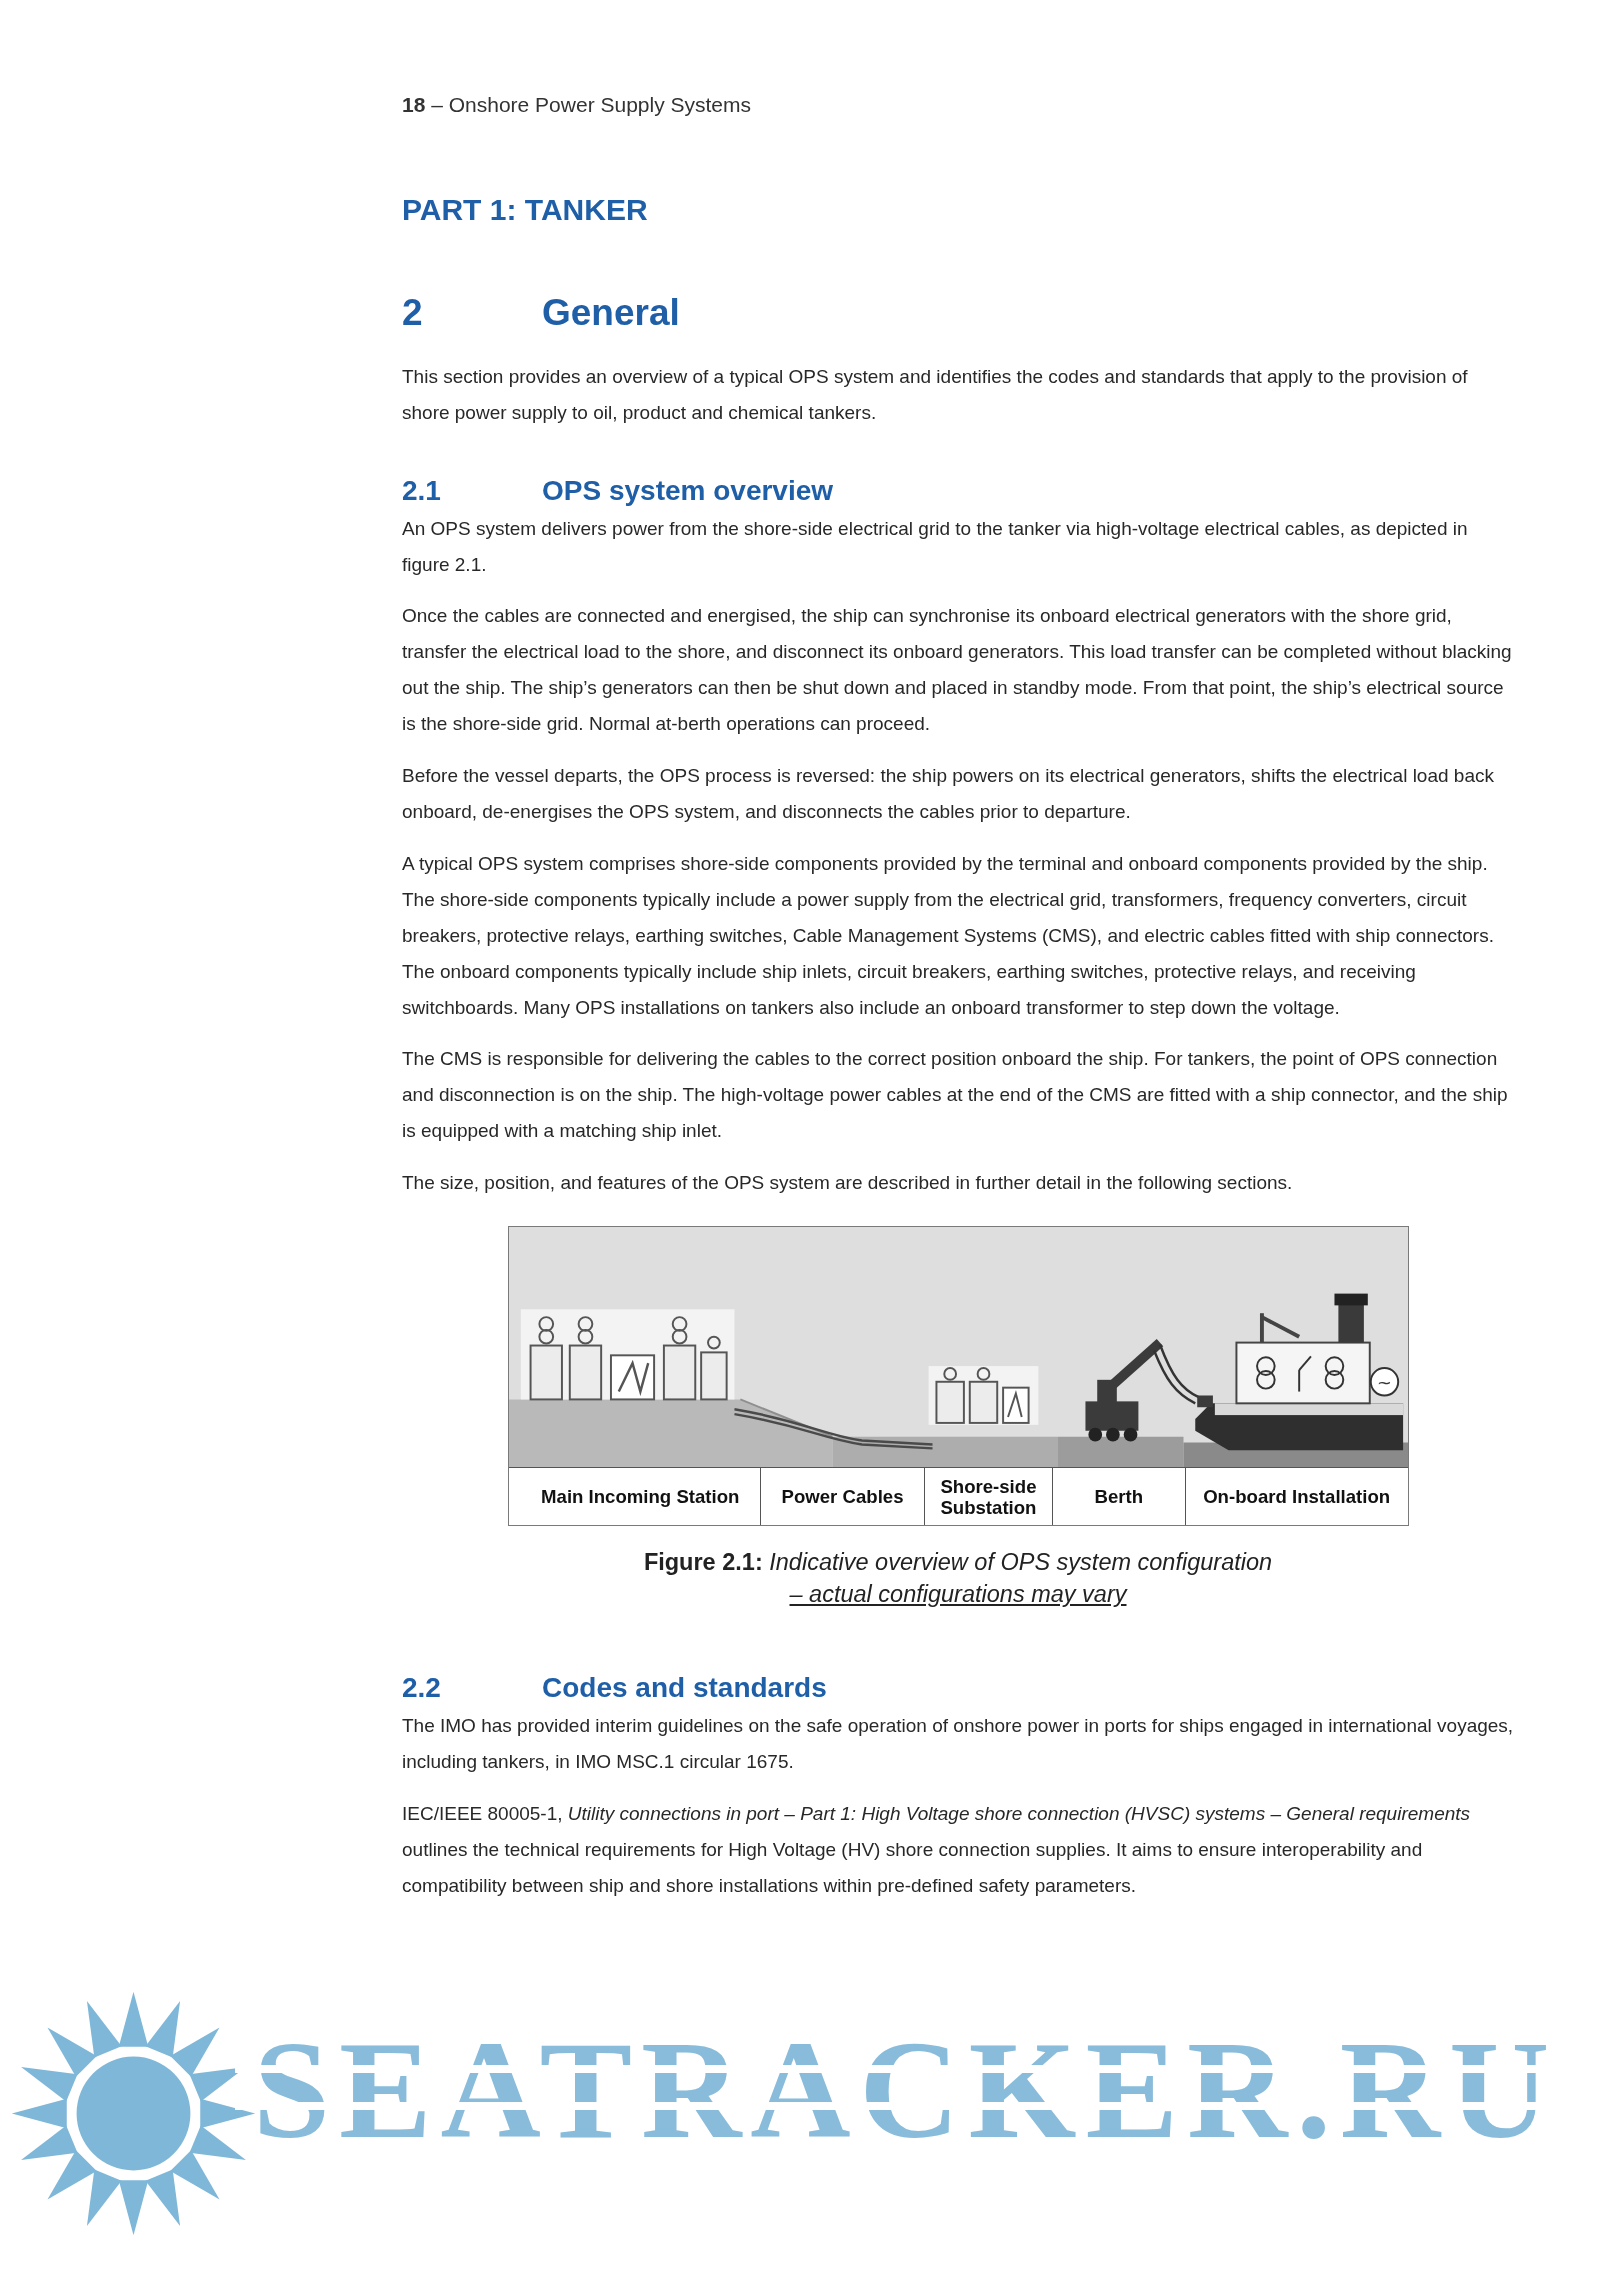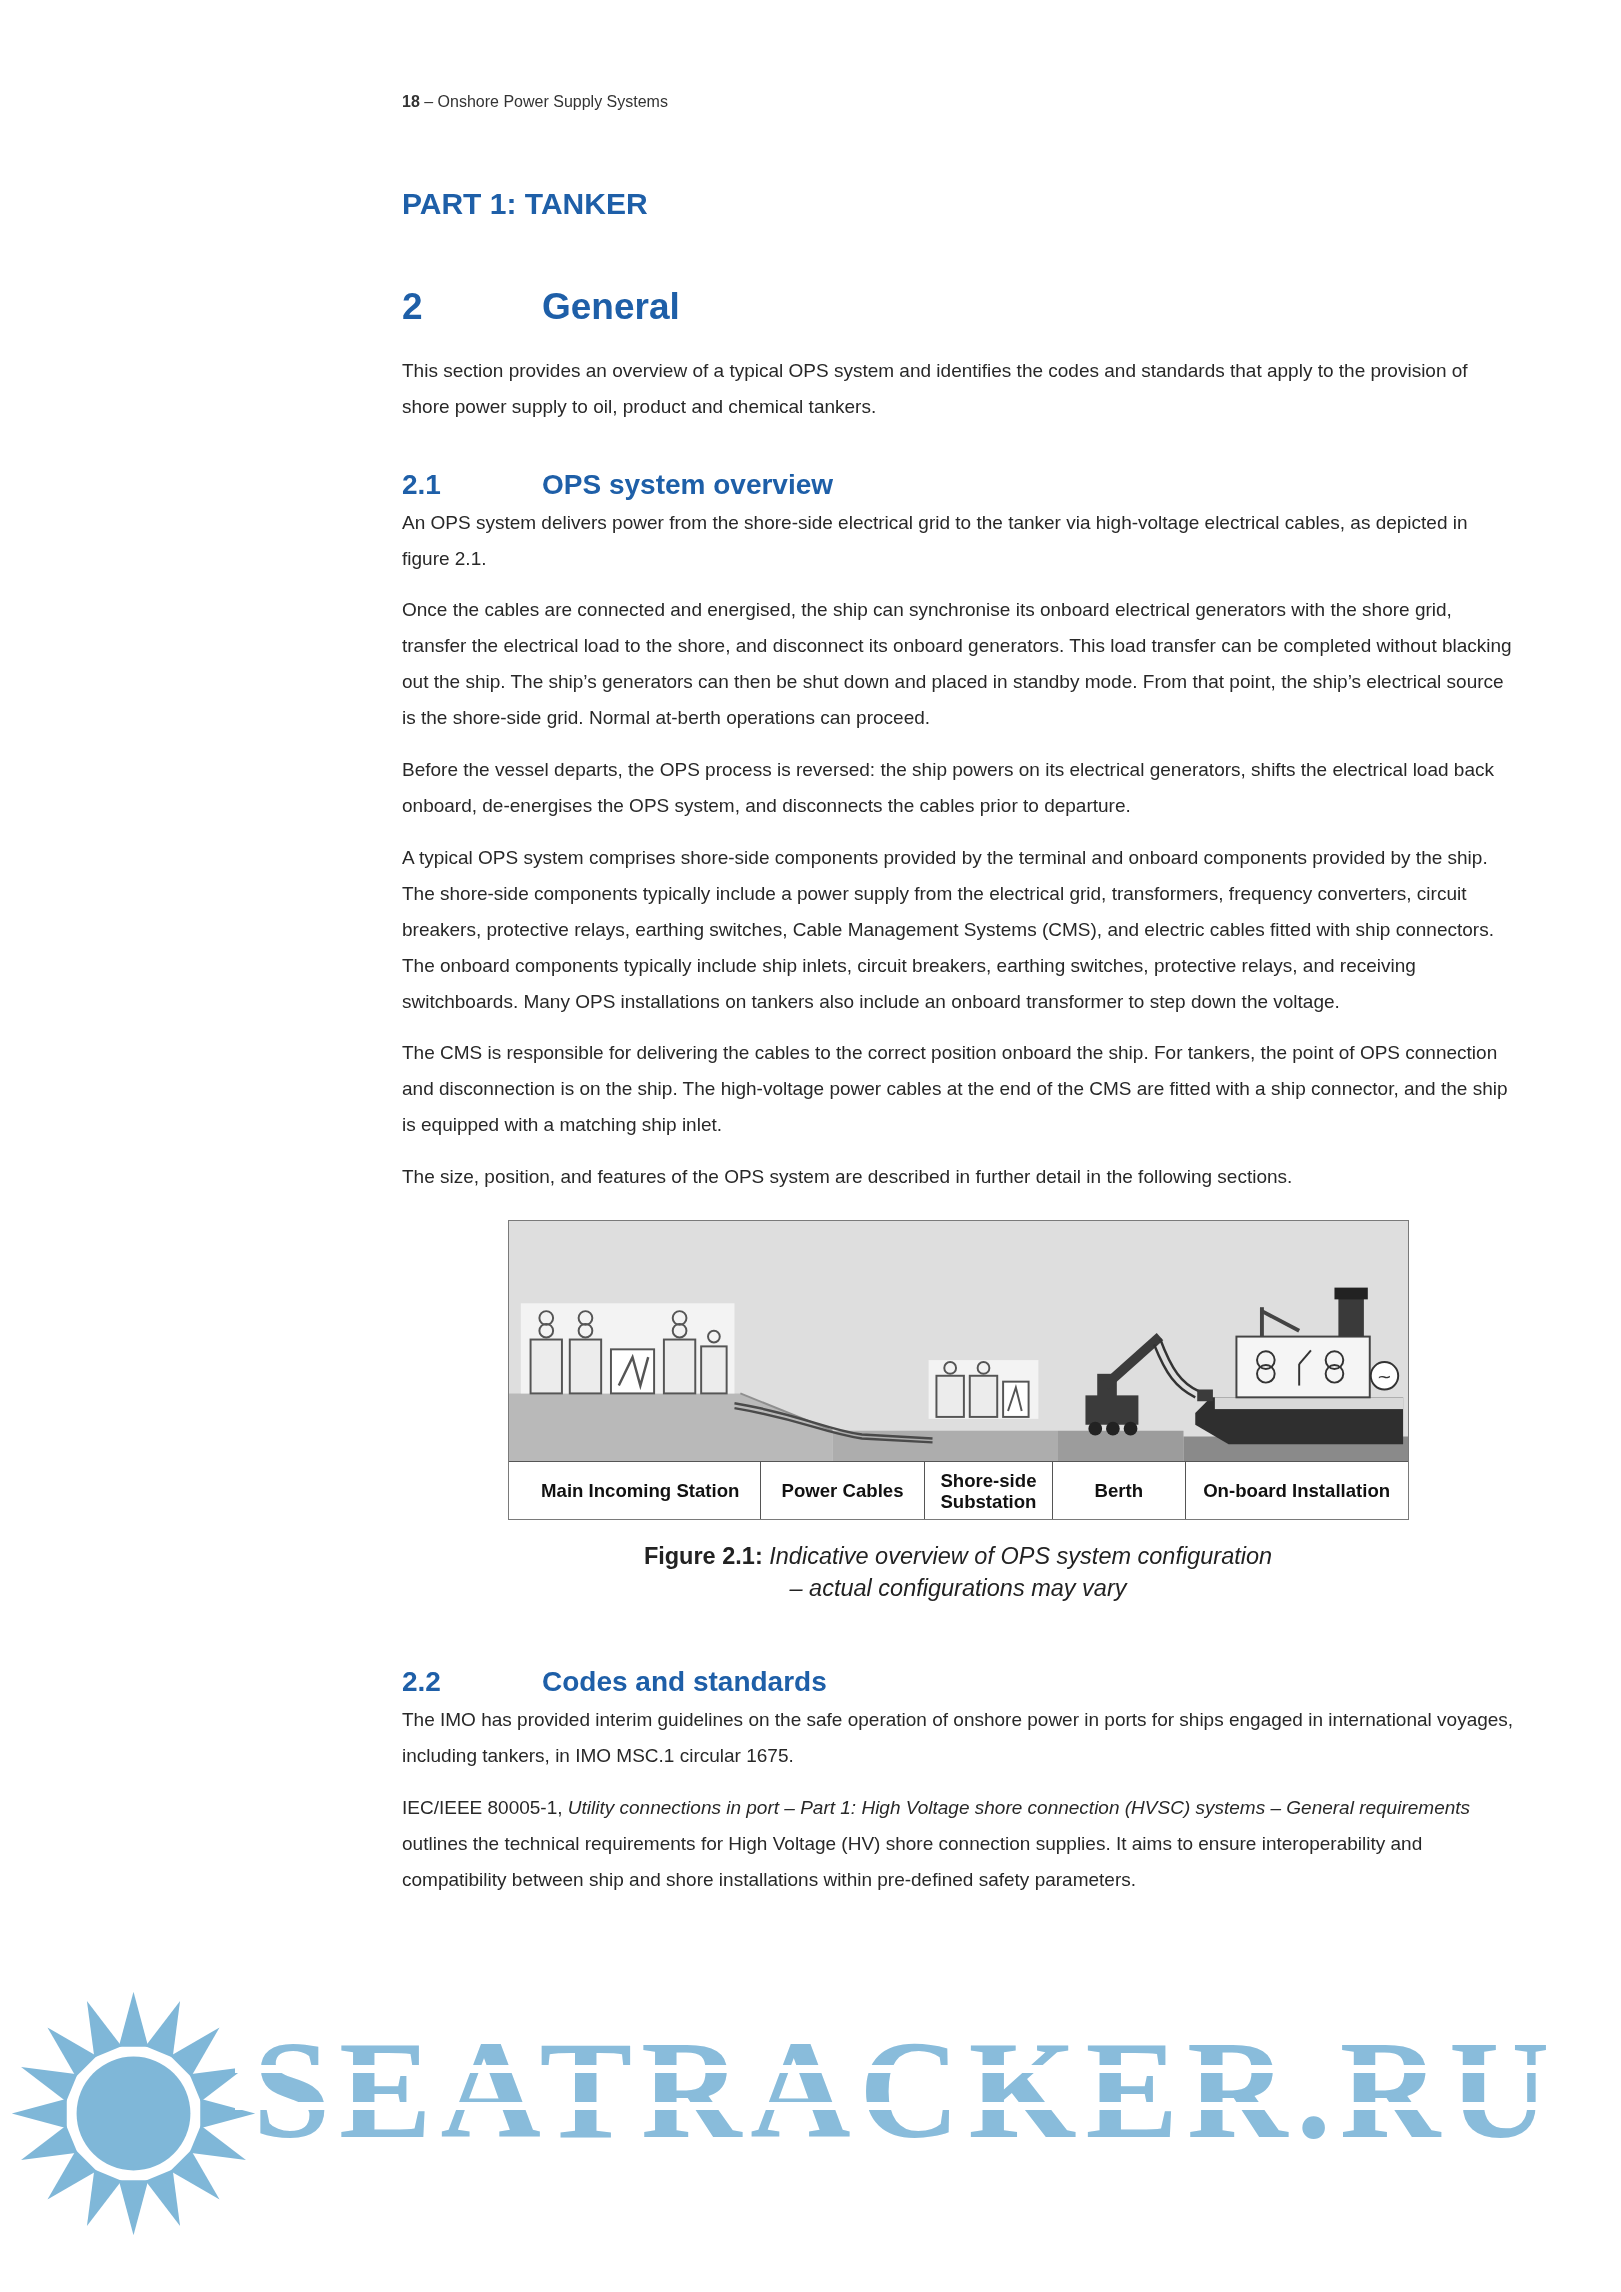--- a/index.html
+++ b/index.html
@@ -1,19 +1,19 @@
 <!DOCTYPE html>
 <html><head>
 <meta charset="utf-8">
 <style>
   html,body{margin:0;padding:0;background:#e9e9e9;}
   .page{position:relative;width:1621px;height:2293px;background:#ffffff;overflow:hidden;
         font-family:"Liberation Sans",sans-serif;color:#282828;margin:0 auto;}
   .content{position:relative;z-index:2;padding:93px 107px 0 402px;}
-  .running-header{font-size:16px;color:#333;}
+  .running-header{font-size:21px;color:#333;}
   .running-header .pgnum{font-weight:bold;}
   .part-title{margin:69px 0 0 0;font-size:30px;line-height:47px;font-weight:bold;color:#1e5fa8;}
   .num-heading{display:flex;color:#1e5fa8;font-weight:bold;}
   .h-num{flex:0 0 140px;}
   .h2{margin-top:57px;font-size:37px;line-height:45px;}
   .h3{font-size:28px;line-height:34px;}
   .mt-s21{margin-top:43px;}
   .mt-s22{margin-top:61px;}
   p.body{font-size:19px;line-height:36px;margin:15.7px 0 0 0;color:#282828;}
   p.intro{margin-top:23.5px;}
@@ -174,21 +174,21 @@
         <div class="fig-label fl-0">Main Incoming Station</div>
         <div class="fig-label fl-1">Power Cables</div>
         <div class="fig-label fl-2">Shore-side Substation</div>
         <div class="fig-label fl-3">Berth</div>
         <div class="fig-label fl-4">On-board Installation</div>
       </div>
     </div>
 
     <div class="caption">
       <div><span style="font-weight: bold;">Figure 2.1: </span><span style="font-style: italic;">Indicative overview of OPS system configuration</span></div>
-      <div><span style="font-style: italic;">– actual configurations may vary</span></div>
+      <div><span style="font-style: italic; text-decoration: underline;">– actual configurations may vary</span></div>
     </div>
 
     <div class="num-heading h3 mt-s22">
       <span class="h-num">2.2</span>
       <span>Codes and standards</span>
     </div>
 
     <p class="body first-after">The IMO has provided interim guidelines on the safe operation of onshore power in ports for ships engaged in international voyages, including tankers, in IMO MSC.1 circular 1675.</p>
     <p class="body"><span>IEC/IEEE 80005-1, </span><span style="font-style: italic;">Utility connections in port – Part 1: High Voltage shore connection (HVSC) systems – General requirements</span><span> outlines the technical requirements for High Voltage (HV) shore connection supplies. It aims to ensure interoperability and compatibility between ship and shore installations within pre-defined safety parameters.</span></p>
 

